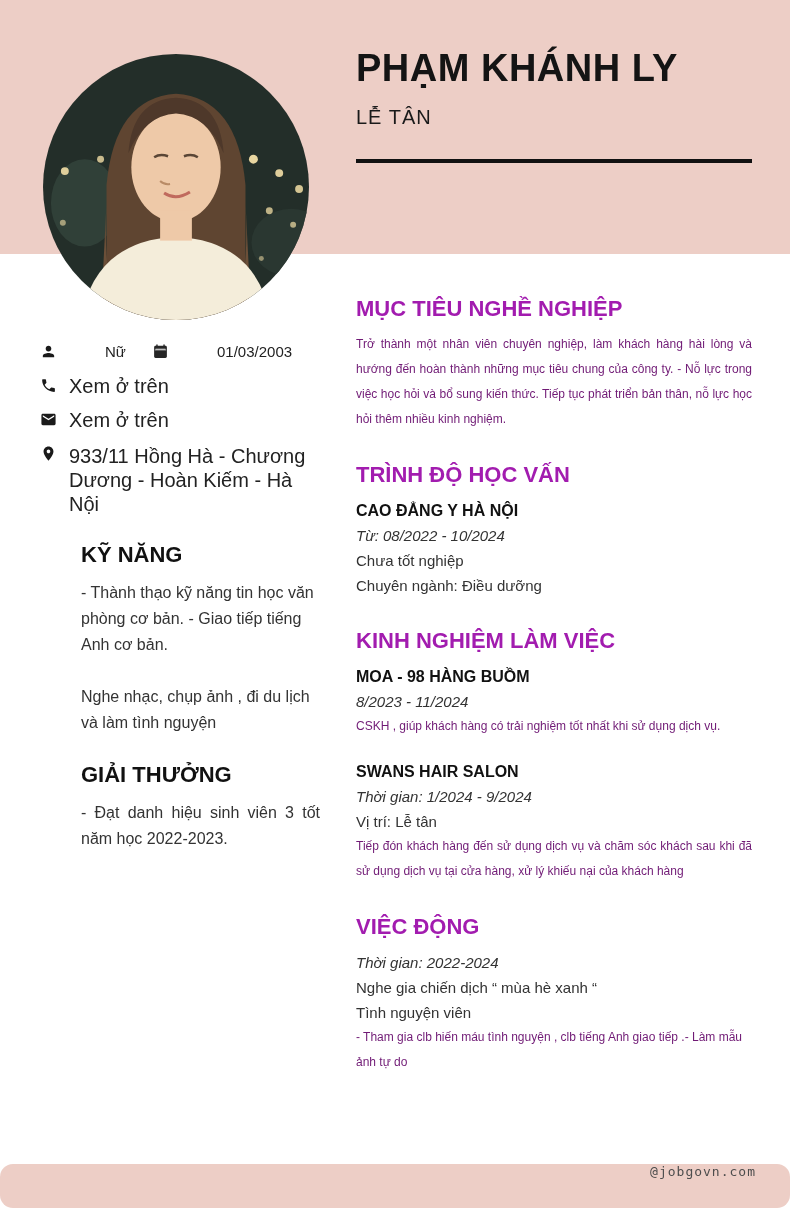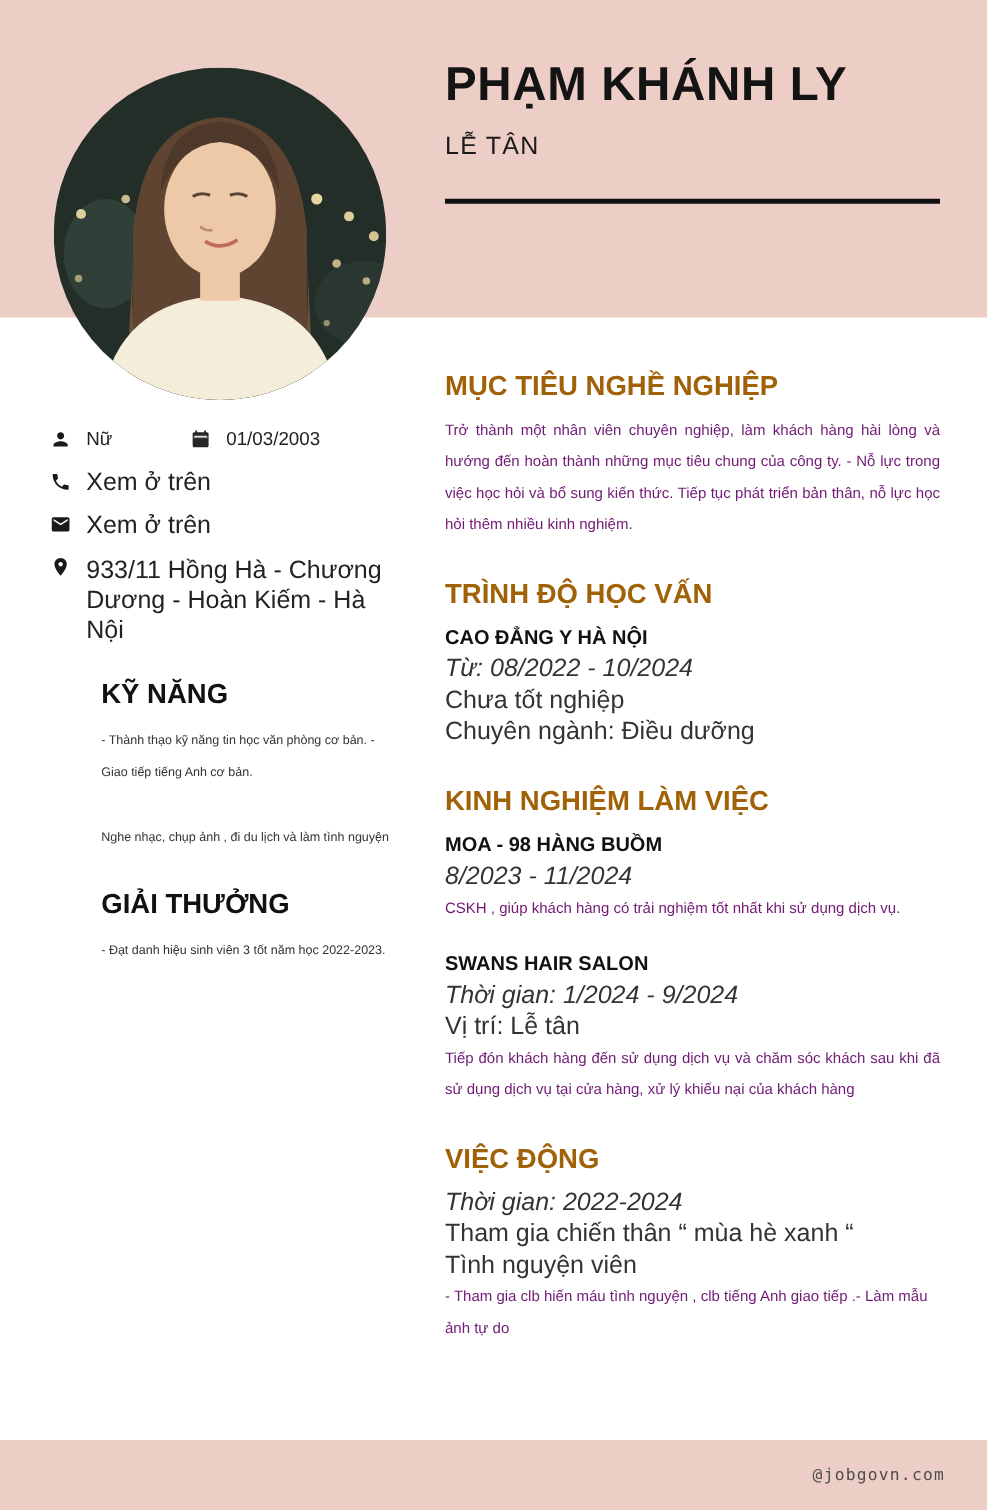--- a/index.html
+++ b/index.html
@@ -71,81 +71,82 @@
     line-height: 20px;
   }
   .contact-row .ic {
     flex: 0 0 17px;
     height: 17px;
     margin-right: 12px;
     margin-top: 1px;
   }
   .contact-row .ic svg { display: block; width: 17px; height: 17px; fill: #1a1a1a; }
   .contact-split { display: flex; margin-bottom: 14px; }
-  .contact-split .pair { display: flex; align-items: flex-start; font-size: 15px; color: #222; line-height: 20px; }
+  .contact-split .pair { display: flex; align-items: flex-start; font-size: 15px; color: #222; line-height: 20px; gap: 36px; }
   .contact-split .pair.first { width: 112px; }
   .contact-split .pair .ic { flex: 0 0 17px; height: 17px; margin-right: 12px; margin-top: 1px; }
   .contact-split .pair .ic svg { display: block; width: 17px; height: 17px; fill: #1a1a1a; }
   .addr-text { line-height: 24px; }
 
   .left-section { margin-top: 26px; margin-left: 41px; }
   .left-section h3 {
     font-size: 22px;
     font-weight: bold;
     color: #111;
     margin-bottom: 12px;
   }
   .left-section .sec-body {
-    font-size: 10px;
+    font-size: 16px;
     line-height: 26px;
     color: #333;
   }
   .left-section .sec-body.justify { text-align: justify; }
 
   
   .right-col {
     position: absolute;
     left: 356px; top: 296px;
     width: 396px;
   }
   .r-section { margin-top: 30px; }
   .r-section:first-child { margin-top: 0; }
   .r-section h2 {
     font-size: 22px;
     font-weight: bold;
-    color: #a16207;
+    color: #a21caf;
     margin-bottom: 10px;
   }
   .para {
     font-size: 12px;
     line-height: 25px;
     color: #701a75;
     text-align: justify;
   }
   .sub-head {
     font-size: 16px;
     font-weight: bold;
     color: #111;
     line-height: 25px;
   }
-  .meta-line { font-size: 20px; line-height: 25px; color: #333; }
+  .meta-line { font-size: 15px; line-height: 25px; color: #333; }
   .meta-line.italic { font-style: italic; }
   .job-block { margin-top: 0; }
   .job-block + .job-block { margin-top: 20px; }
 
   
   .footer {
     position: absolute;
     left: 0; bottom: 0;
-    width: 790px; height: 56px;
+    width: 790px; height: 44px;
     background: #edcec6;
     display: flex;
-    align-items: center;
+    align-items: flex-start;
     justify-content: flex-end;
     padding-right: 34px;
+    border-radius: 13px;
   }
   .footer .watermark {
     font-family: "DejaVu Sans Mono", monospace;
     font-size: 13px;
     color: #4d4d4d;
     letter-spacing: 1px;
   }
 </style>
 </head>
 <body>
@@ -288,21 +289,21 @@
         <div class="sub-head">SWANS HAIR SALON</div>
         <div class="meta-line italic">Thời gian: 1/2024 - 9/2024</div>
         <div class="meta-line">Vị trí: Lễ tân</div>
         <div class="para">Tiếp đón khách hàng đến sử dụng dịch vụ và chăm sóc khách sau khi đã sử dụng dịch vụ tại cửa hàng, xử lý khiếu nại của khách hàng</div>
       </div>
     </div>
 
     <div class="r-section">
       <h2>VIỆC ĐỘNG</h2>
       <div class="meta-line italic">Thời gian: 2022-2024</div>
-      <div class="meta-line">Tham gia chiến thân “ mùa hè xanh “</div>
+      <div class="meta-line">Nghe gia chiến dịch “ mùa hè xanh “</div>
       <div class="meta-line">Tình nguyện viên</div>
       <div class="para" style="text-align:left;">- Tham gia clb hiến máu tình nguyện , clb tiếng Anh giao tiếp .- Làm mẫu ảnh tự do</div>
     </div>
 
   </div>
 
   <div class="footer">
     <span class="watermark">@jobgovn.com</span>
   </div>
 

